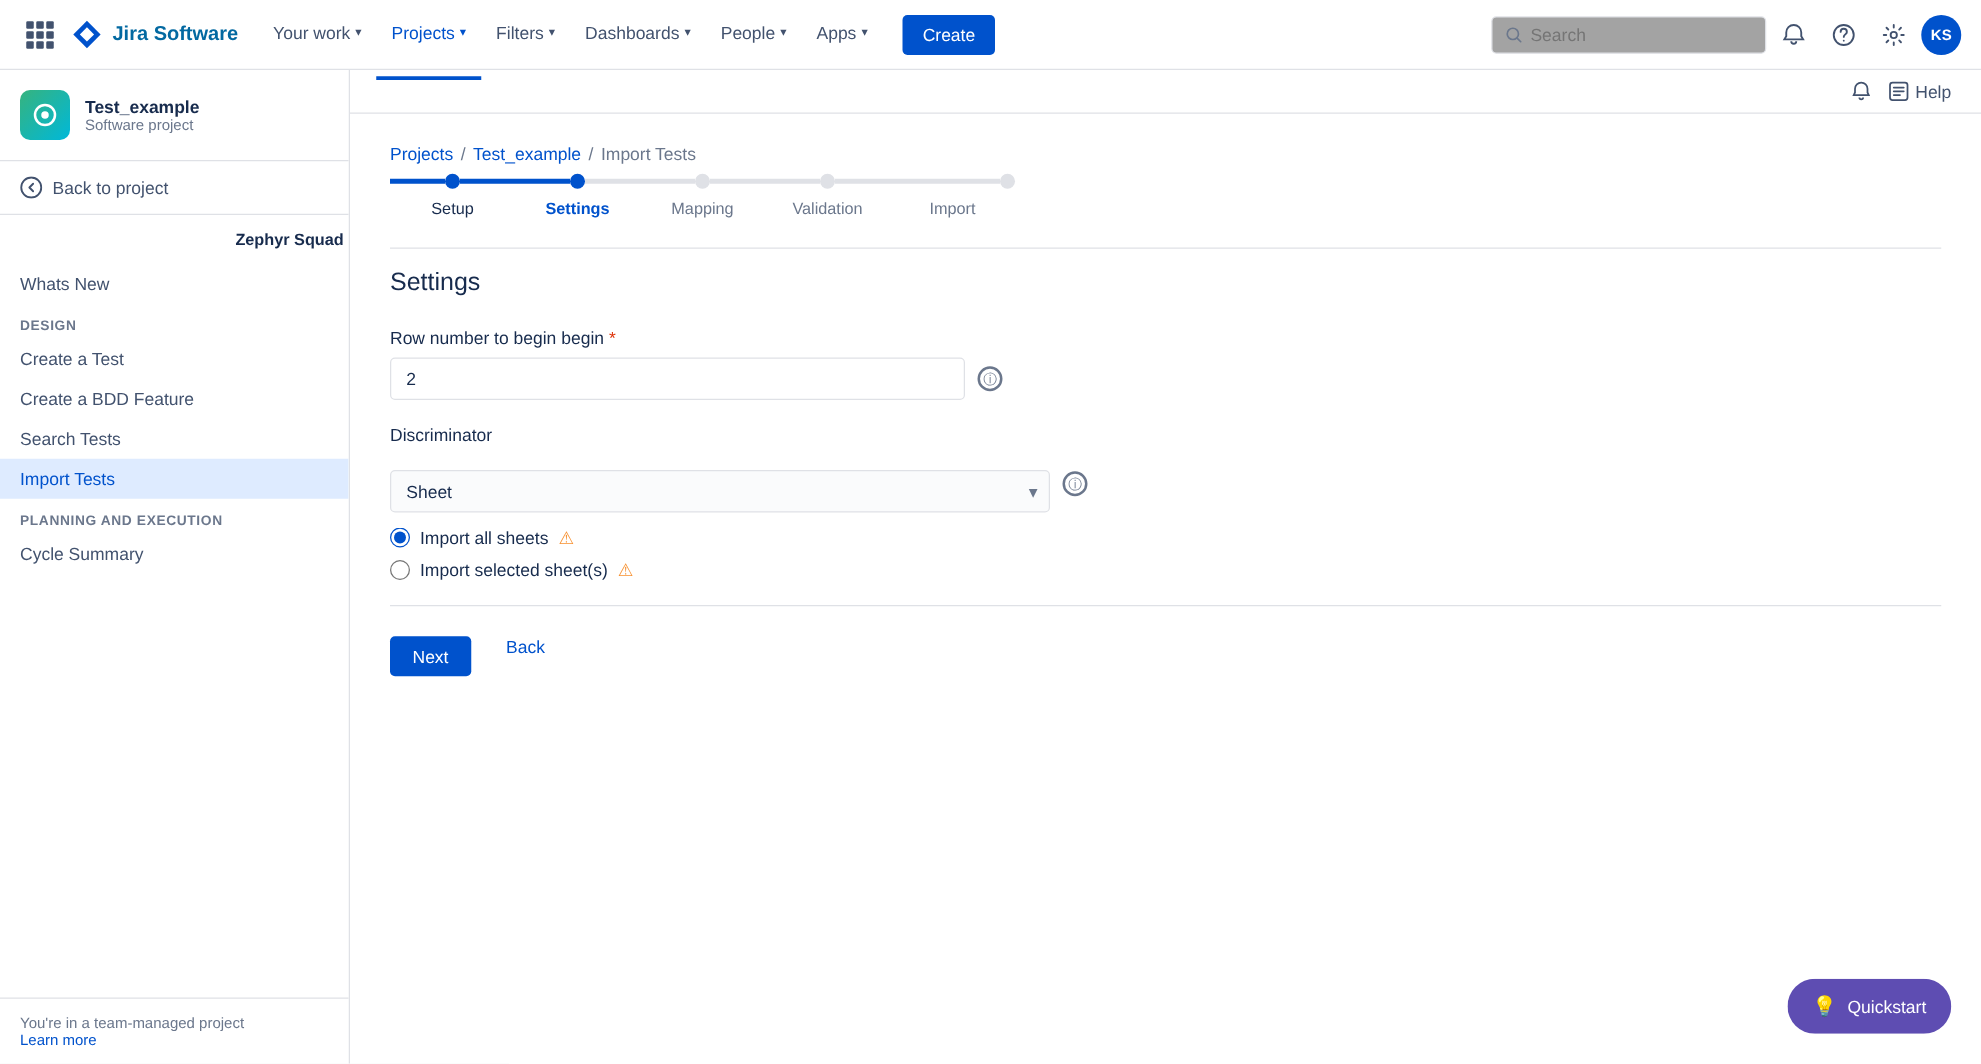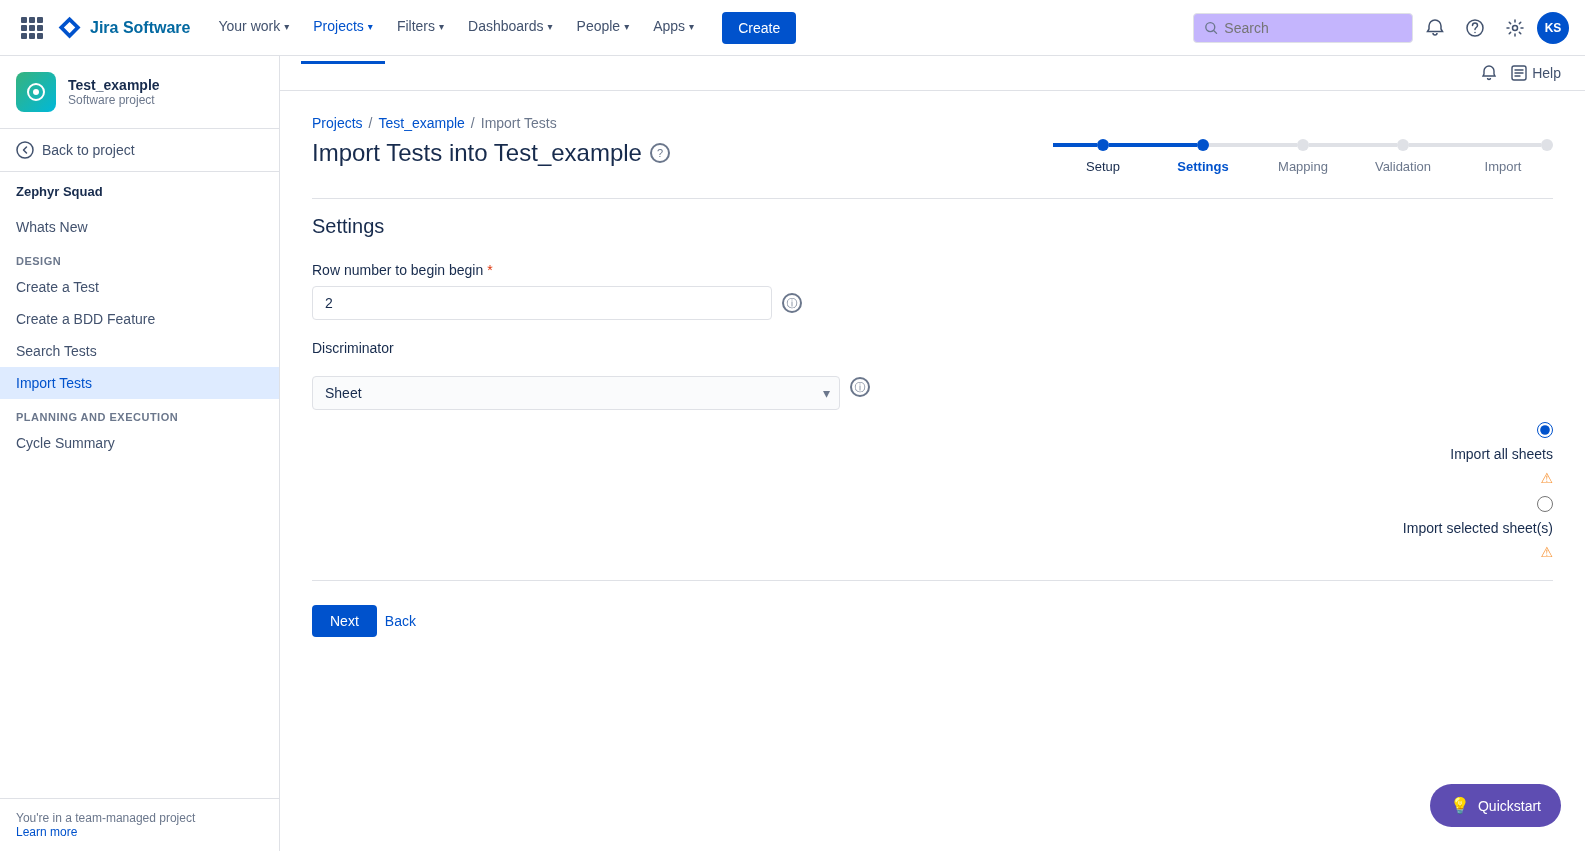--- a/index.html
+++ b/index.html
@@ -23,21 +23,21 @@
     }
     .nav-item.active { color: #0052cc; border-bottom: 3px solid #0052cc; }
     .nav-chevron { font-size: 10px; }
     .create-btn {
       background: #0052cc; color: #fff; border: none; border-radius: 4px;
       padding: 8px 16px; font-size: 14px; font-weight: 500; cursor: pointer; margin-left: 8px;
     }
     .topnav-right { margin-left: auto; display: flex; align-items: center; gap: 4px; }
     .search-box {
       display: flex; align-items: center; border: 1px solid #dfe1e6; border-radius: 4px;
-      padding: 6px 10px; background: #c4b5fd; gap: 6px; width: 220px;
+      padding: 6px 10px; background: #a3a3a3; gap: 6px; width: 220px;
     }
     .search-box input { border: none; background: transparent; outline: none; font-size: 14px; color: #42526e; width: 100%; }
     .icon-btn { width: 36px; height: 36px; display: flex; align-items: center; justify-content: center; cursor: pointer; border-radius: 50%; color: #42526e; font-size: 18px; }
     .avatar { width: 32px; height: 32px; border-radius: 50%; background: #0052cc; color: #fff; display: flex; align-items: center; justify-content: center; font-size: 12px; font-weight: 700; cursor: pointer; }
 
     
     .layout { display: flex; height: calc(100vh - 56px); }
 
     
     .sidebar {
@@ -47,21 +47,21 @@
     .sidebar-project { display: flex; align-items: center; gap: 12px; padding: 16px; border-bottom: 1px solid #dfe1e6; }
     .project-icon { width: 40px; height: 40px; border-radius: 8px; background: linear-gradient(135deg, #36b37e, #00b8d9); display: flex; align-items: center; justify-content: center; }
     .project-icon svg { width: 22px; height: 22px; }
     .project-info .project-name { font-size: 14px; font-weight: 600; color: #172b4d; }
     .project-info .project-type { font-size: 12px; color: #6b778c; }
     .back-to-project { display: flex; align-items: center; gap: 8px; padding: 12px 16px; color: #42526e; cursor: pointer; border-bottom: 1px solid #dfe1e6; font-size: 14px; }
     .sidebar-scroll { flex: 1; overflow-y: auto; }
     .sidebar-section-title { font-size: 11px; font-weight: 700; color: #6b778c; padding: 12px 16px 4px; text-transform: uppercase; letter-spacing: 0.5px; }
     .sidebar-item { padding: 8px 16px; cursor: pointer; color: #42526e; font-size: 14px; display: flex; align-items: center; }
     .sidebar-item.active { background: #deebff; color: #0052cc; font-weight: 500; }
-    .sidebar-zephyr { padding: 12px 16px; font-size: 13px; font-weight: 600; color: #172b4d; }
+    .sidebar-zephyr { padding: 12px 4px; font-size: 13px; font-weight: 600; color: #172b4d; text-align: right; }
     .sidebar-footer { padding: 12px 16px; border-top: 1px solid #dfe1e6; font-size: 12px; color: #6b778c; }
     .sidebar-footer a { color: #0052cc; text-decoration: none; }
 
     
     .main { flex: 1; overflow-y: auto; background: #fff; }
 
     
     .help-bar { display: flex; justify-content: flex-end; align-items: center; gap: 12px; padding: 8px 24px; border-bottom: 1px solid #dfe1e6; }
     .help-bar-item { display: flex; align-items: center; gap: 4px; color: #42526e; cursor: pointer; font-size: 14px; }
 
@@ -106,26 +106,26 @@
     .form-select-wrapper { position: relative; width: 528px; margin-top: 12px; }
     .form-select {
       width: 100%; border: 1px solid #dfe1e6; border-radius: 4px; padding: 8px 32px 8px 12px;
       font-size: 14px; color: #172b4d; background: #fafbfc; outline: none; appearance: none; cursor: pointer;
     }
     .select-chevron { position: absolute; right: 10px; top: 50%; transform: translateY(-50%); pointer-events: none; color: #6b778c; }
     .info-icon { width: 20px; height: 20px; border: 2px solid #6b778c; border-radius: 50%; display: flex; align-items: center; justify-content: center; font-size: 11px; color: #6b778c; cursor: pointer; flex-shrink: 0; }
 
     
     .radio-group { display: flex; flex-direction: column; gap: 10px; margin-top: 12px; }
-    .radio-option { display: flex; align-items: flex-end; gap: 8px; cursor: pointer; font-size: 14px; color: #172b4d; flex-direction: column; }
+    .radio-option { display: flex; align-items: flex-start; gap: 8px; cursor: pointer; font-size: 14px; color: #172b4d; }
     .radio-option input[type="radio"] { accent-color: #0052cc; width: 16px; height: 16px; cursor: pointer; }
     .warning-icon { color: #f79233; font-size: 14px; }
 
     
-    .actions { display: flex; align-items: center; gap: 8px; margin-top: 24px; }
+    .actions { display: flex; align-items: flex-start; gap: 28px; margin-top: 24px; }
     .btn-primary {
       background: #0052cc; color: #fff; border: none; border-radius: 4px;
       padding: 8px 18px; font-size: 14px; font-weight: 500; cursor: pointer;
     }
     .btn-link { background: none; border: none; color: #0052cc; font-size: 14px; cursor: pointer; font-weight: 500; }
 
     
     .quickstart-btn {
       position: fixed; bottom: 24px; right: 24px;
       background: #5e4db2; color: #fff; border: none; border-radius: 24px;
@@ -292,24 +292,20 @@
 
       <div class="breadcrumb">
         <a href="#">Projects</a>
         <span>/</span>
         <a href="#">Test_example</a>
         <span>/</span>
         <span>Import Tests</span>
       </div>
 
       <div class="wizard-header">
-        <h1 class="wizard-title">
-          <span>Import Tests into Test_example</span>
-          <span class="info-circle">?</span>
-        </h1>
 
         <div class="steps">
 
           <div class="step">
             <div class="step-line-container">
               <div class="step-bar active" style="height:4px;"></div>
               <div class="step-dot active"></div>
               <div class="step-bar active"></div>
             </div>
             <span class="step-label">Setup</span>

